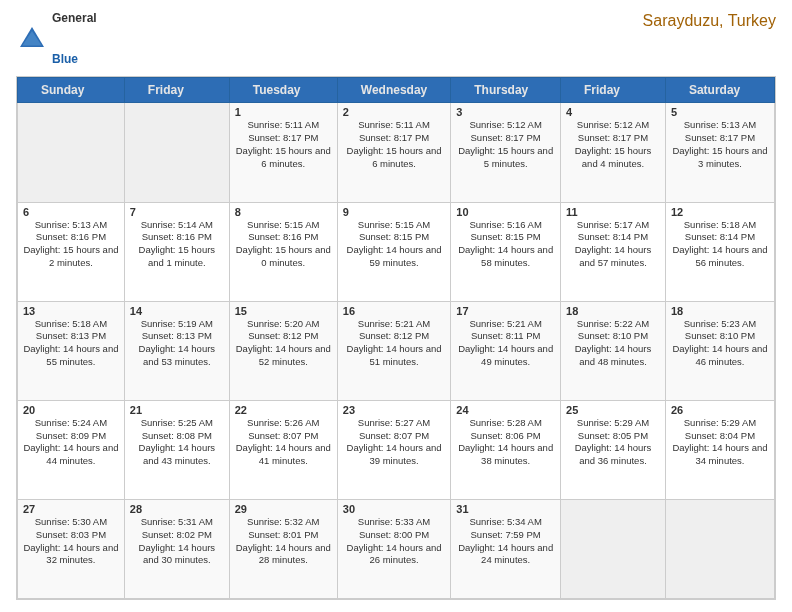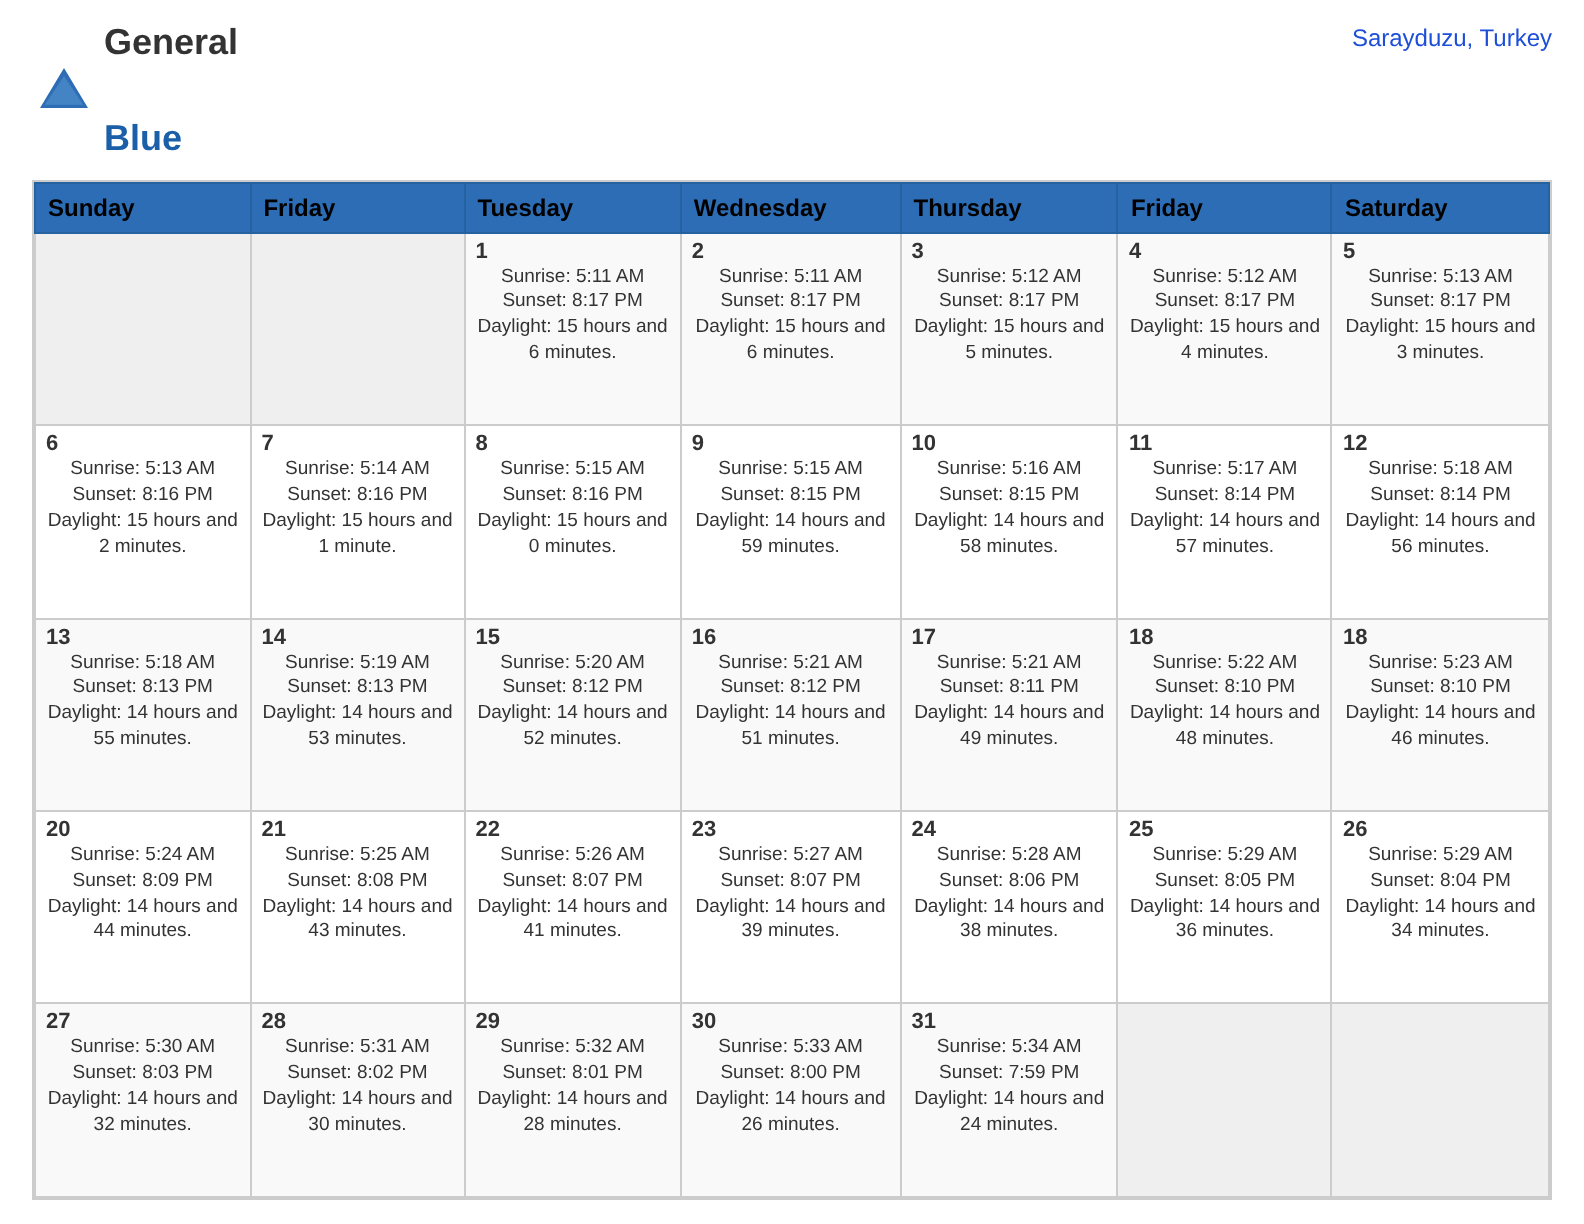--- a/index.html
+++ b/index.html
@@ -23,60 +23,60 @@
       align-items: flex-start;
       margin-bottom: 10px;
     }
     .logo {
       display: flex;
       align-items: center;
     }
     .logo-text {
       display: flex;
       flex-direction: column;
-      font-size: 18px;
+      font-size: 12px;
       font-weight: bold;
       line-height: 1.1;
     }
     .logo-general { color: #333; }
     .logo-blue { color: #1a5fa8; margin-top: 28px; }
     .logo-icon {
       width: 32px;
       height: 32px;
       margin-right: 4px;
     }
     .title-block {
       text-align: right;
     }
     .main-title {
       font-size: 36px;
       color: #333;
       font-weight: bold;
     }
     .subtitle {
-      font-size: 12px;
-      color: #1d4ed8;
+      font-size: 16px;
+      color: #a16207;
     }
     .calendar {
       flex: 1;
       border: 1px solid #ccc;
       border-collapse: collapse;
       width: 100%;
       font-size: 10px;
     }
     .calendar table {
       width: 100%;
       border-collapse: collapse;
       height: 100%;
     }
     .calendar thead tr th {
       background-color: #2d6db5;
-      color: #000000;
+      color: #e5e5e5;
       text-align: left;
-      padding: 5px 6px;
+      padding: 5px 23px;
       font-size: 12px;
       font-weight: bold;
       border: 1px solid #2563a0;
     }
     .calendar tbody tr td {
       vertical-align: top;
       border: 1px solid #ccc;
       padding: 3px 5px;
       width: 113px;
       height: 80px;

